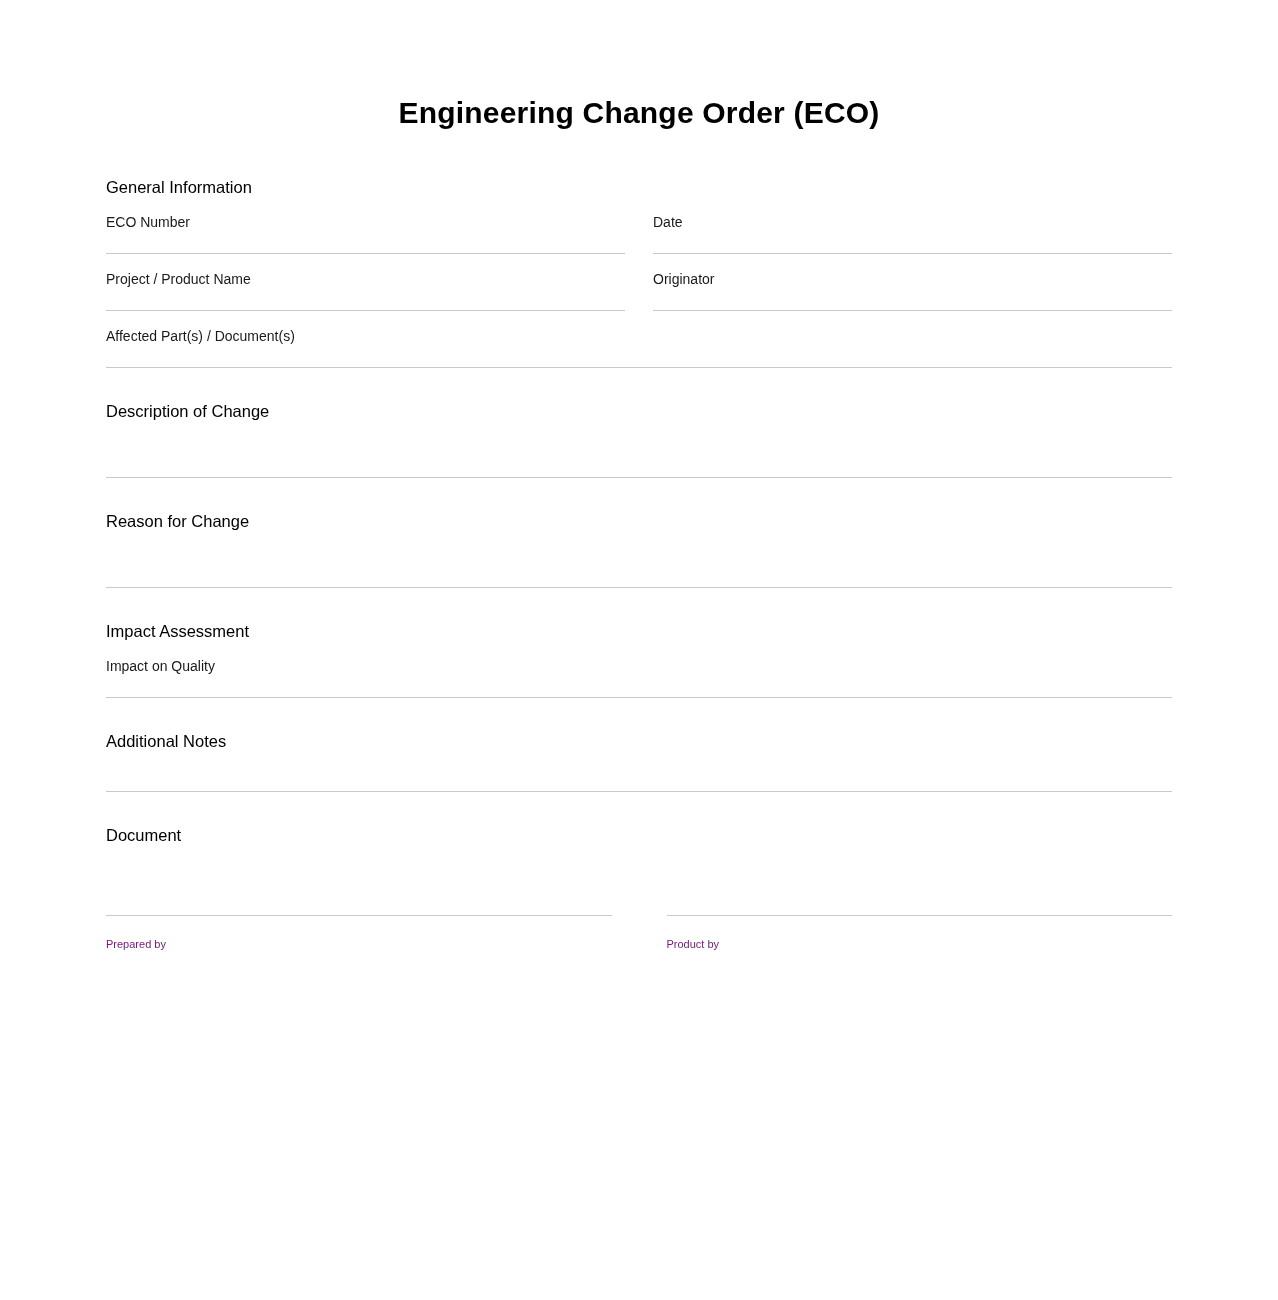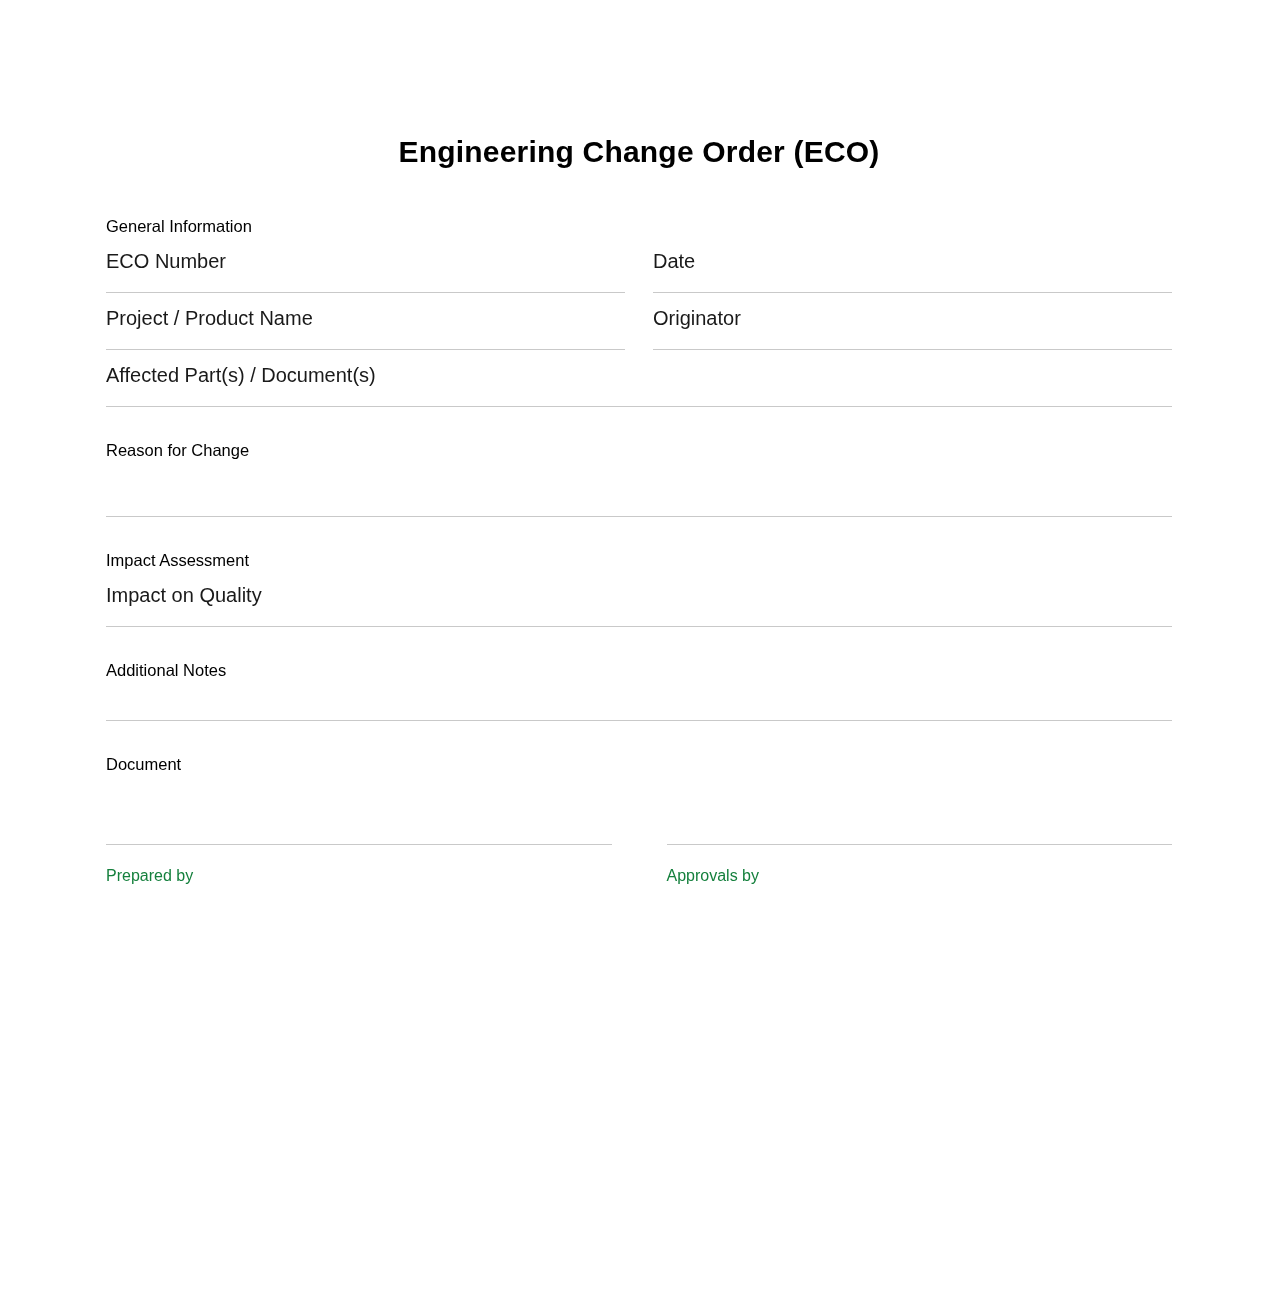--- a/index.html
+++ b/index.html
@@ -13,21 +13,20 @@
     font-family: "Liberation Sans", sans-serif;
     color: #111111;
     -webkit-font-smoothing: antialiased;
   }
   .page {
     position: relative;
     width: 1278px;
     height: 936px;
     box-sizing: border-box;
     padding: 0;
-    margin-top: 39px;
   }
   .doc-title {
     text-align: center;
     font-size: 30px;
     font-weight: bold;
     letter-spacing: 0.2px;
     margin: 0;
     padding-top: 96px;
     color: #000000;
   }
@@ -45,21 +44,21 @@
     gap: 28px;
   }
   .col {
     flex: 1 1 0;
     min-width: 0;
   }
   .field {
     position: relative;
   }
   .field-label {
-    font-size: 20px;
+    font-size: 14px;
     color: #1a1a1a;
     line-height: 18px;
   }
   
   .general-block {
     margin-top: 48px;
   }
   .field-pair {
     margin-top: 16px;
   }
@@ -106,22 +105,22 @@
     margin-top: 48px;
   }
   .sig {
     flex: 1 1 0;
   }
   .sig-line {
     border-bottom: 1px solid #c9c9c9;
     height: 22px;
   }
   .sig-label {
-    font-size: 16px;
-    color: #15803d;
+    font-size: 11px;
+    color: #701a75;
     padding-top: 22px;
   }
 </style>
 </head>
 <body>
 
 <div class="page">
 
   <h1 class="doc-title">Engineering Change Order (ECO)</h1>
 
@@ -151,20 +150,24 @@
           <div class="underline"></div>
         </div>
       </div>
 
       <div class="full-field field">
         <span class="field-label">Affected Part(s) / Document(s)</span>
         <div class="underline"></div>
       </div>
     </div>
 
+    <div class="block-section">
+      <div class="section-heading">Description of Change</div>
+      <div class="big-area"></div>
+    </div>
 
     <div class="block-section">
       <div class="section-heading">Reason for Change</div>
       <div class="big-area"></div>
     </div>
 
     <div class="impact-block">
       <div class="section-heading">Impact Assessment</div>
 
 
@@ -182,19 +185,19 @@
     <div class="approvals">
       <div class="section-heading">Document</div>
 
       <div class="sig-row">
         <div class="sig">
           <div class="sig-line"></div>
           <div class="sig-label">Prepared by</div>
         </div>
         <div class="sig">
           <div class="sig-line"></div>
-          <div class="sig-label">Approvals by</div>
+          <div class="sig-label">Product by</div>
         </div>
       </div>
     </div>
 
   </div>
 </div>
 
 </body></html>

